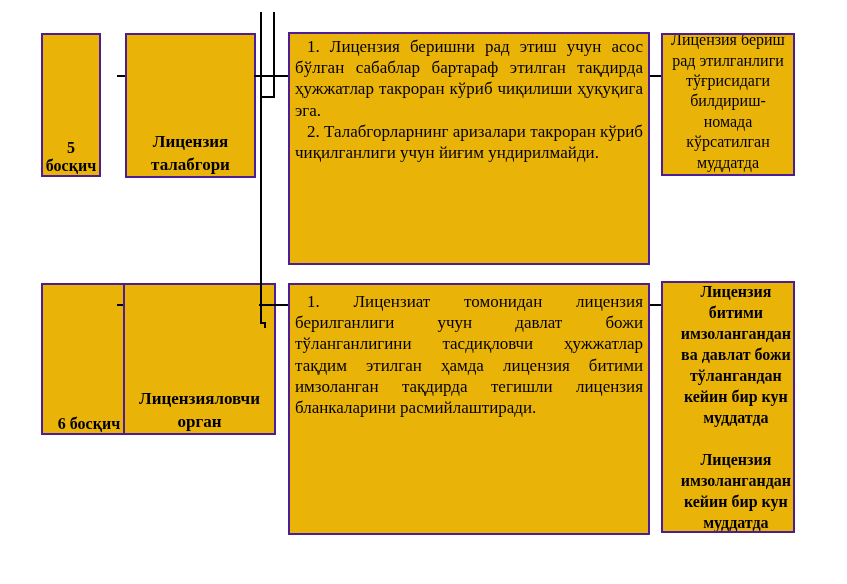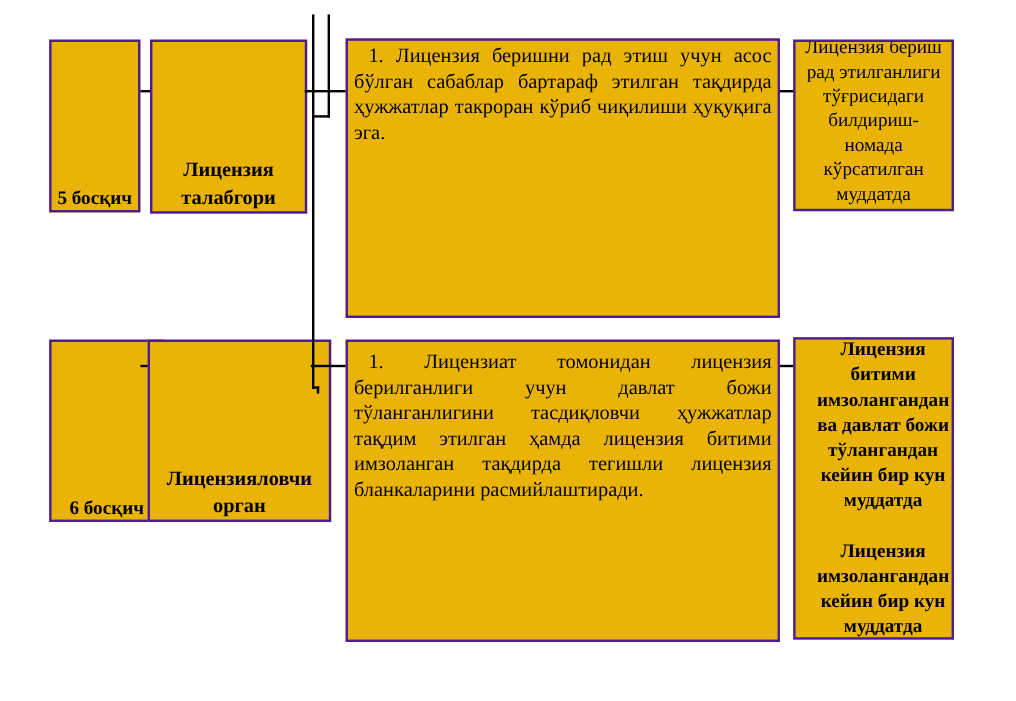--- a/index.html
+++ b/index.html
@@ -65,31 +65,32 @@
   .line {
     position: absolute;
     background: #000000;
   }
 </style>
 </head>
 <body>
 
 <div class="canvas">
 
-  <div class="box center-box stage-box" style="left:41px; top:33px; width:76px; height:144px;">
+  <div class="box center-box stage-box" style="left:41px; top:33px; width:60px; height:144px;">
     <span>5 босқич</span>
   </div>
 
   <div class="box center-box actor-box" style="left:125px; top:33px; width:131px; height:145px;">
     <span>Лицензия
 талабгори</span>
   </div>
 
   <div class="box body-box" style="left:288px; top:32px; width:362px; height:233px;">
     <p>1. Лицензия беришни рад этиш учун асос бўлган сабаблар бартараф этилган тақдирда ҳужжатлар такроран кўриб чиқилиши ҳуқуқига эга.</p>
+    <p>2. Талабгорларнинг аризалари такроран кўриб чиқилганлиги учун йиғим ундирилмайди.</p>
   </div>
 
   <div class="box center-box deadline-box deadline-top" style="left:661px; top:33px; width:134px; height:143px;">
     <span>Лицензия бериш
 рад этилганлиги
 тўғрисидаги
 билдириш-
 номада
 кўрсатилган
 муддатда</span>

